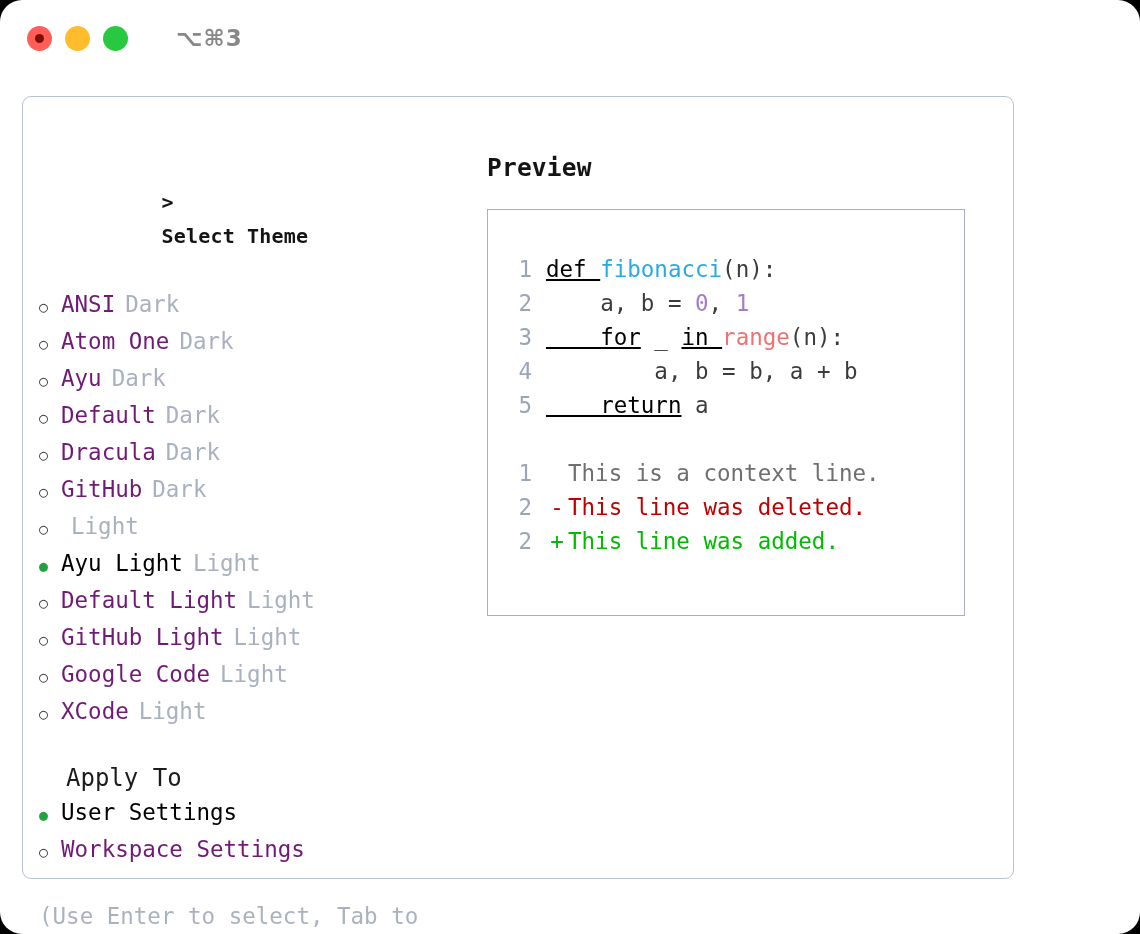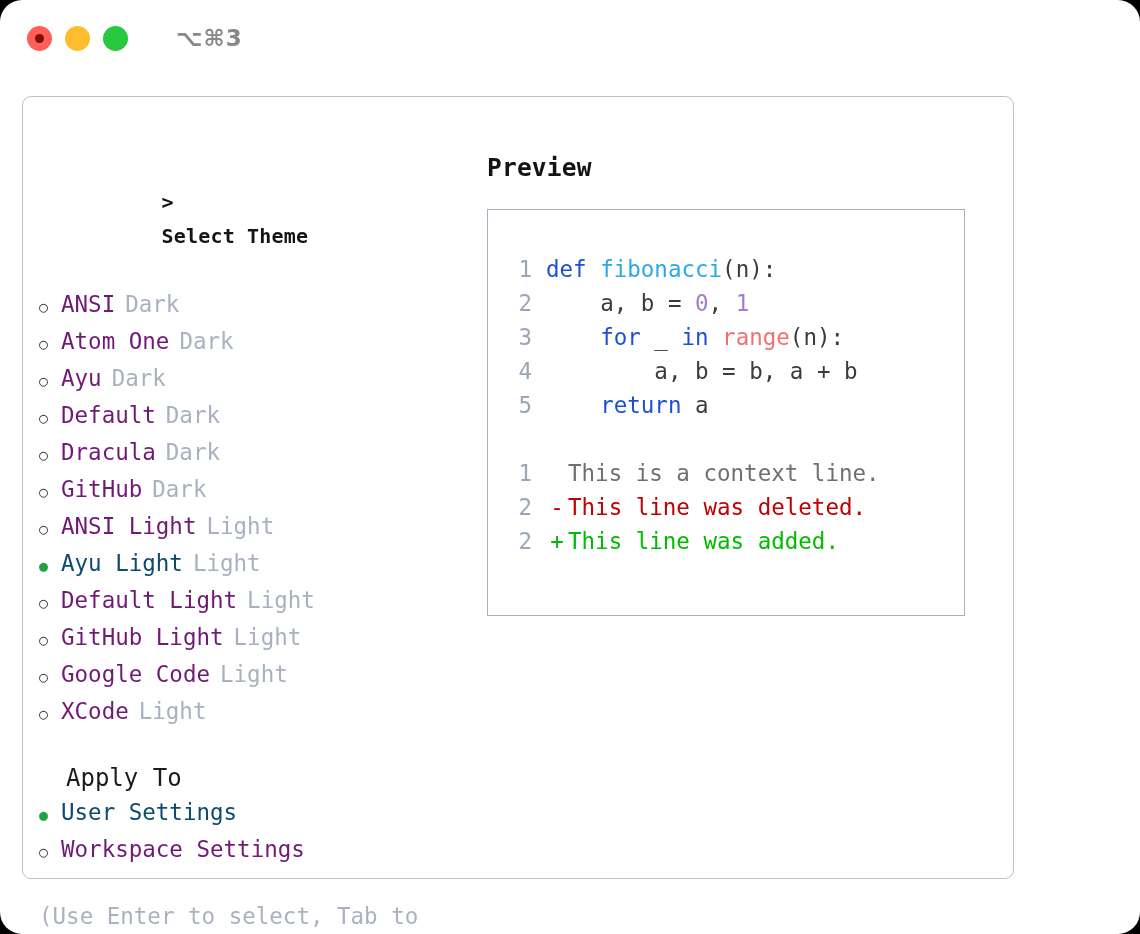--- a/index.html
+++ b/index.html
@@ -109,21 +109,21 @@
   .bullet {
     display: inline-block;
     width: 22px;
     flex: 0 0 22px;
     font-size: 15px;
     line-height: 34px;
     color: #3a3a3a;
   }
   .bullet.selected { color: #21a13f; }
   .opt-label { color: #701a75; }
-  .option-row.selected .opt-label { color: #0c4a6e; }
+  .option-row.selected .opt-label { color: #000000; }
   .opt-tag {
     color: #a8b1bf;
     margin-left: 10px;
   }
 
   .group-spacer { height: 30px; }
 
   .group-heading {
     font-size: 24px;
     color: #1b1b1b;
@@ -167,21 +167,21 @@
     padding-left: 16px;
   }
   .lineno {
     flex: 0 0 28px;
     text-align: right;
     color: #9aa6b6;
     margin-right: 14px;
   }
   .code-blank { height: 34px; }
 
-  .tok-kw   { color: #1d4ed8; }
+  .tok-kw   { color: #000000; text-decoration: underline; }
   .tok-fn   { color: #28a9e2; text-align: right; }
   .tok-num  { color: #a37acc; }
   .tok-call { color: #f07171; }
   .tok-txt  { color: #3b3b3b; }
 
   .diff-marker {
     flex: 0 0 22px;
     text-align: center;
   }
   .diff-ctx   { color: #6f6f6f; }
@@ -217,21 +217,21 @@
           <span>Select Theme</span>
         </div>
 
         <div id="theme-options">
             <div class="option-row"><span class="bullet">○</span><span class="opt-label">ANSI</span><span class="opt-tag">Dark</span></div>
             <div class="option-row"><span class="bullet">○</span><span class="opt-label">Atom One</span><span class="opt-tag">Dark</span></div>
             <div class="option-row"><span class="bullet">○</span><span class="opt-label">Ayu</span><span class="opt-tag">Dark</span></div>
             <div class="option-row"><span class="bullet">○</span><span class="opt-label">Default</span><span class="opt-tag">Dark</span></div>
             <div class="option-row"><span class="bullet">○</span><span class="opt-label">Dracula</span><span class="opt-tag">Dark</span></div>
             <div class="option-row"><span class="bullet">○</span><span class="opt-label">GitHub</span><span class="opt-tag">Dark</span></div>
-            <div class="option-row"><span class="bullet">○</span><span class="opt-label">ANSI Light</span><span class="opt-tag">Light</span></div>
+            <div class="option-row"><span class="bullet">○</span><span class="opt-tag">Light</span></div>
             <div class="option-row selected"><span class="bullet selected">●</span><span class="opt-label">Ayu Light</span><span class="opt-tag">Light</span></div>
             <div class="option-row"><span class="bullet">○</span><span class="opt-label">Default Light</span><span class="opt-tag">Light</span></div>
             <div class="option-row"><span class="bullet">○</span><span class="opt-label">GitHub Light</span><span class="opt-tag">Light</span></div>
             <div class="option-row"><span class="bullet">○</span><span class="opt-label">Google Code</span><span class="opt-tag">Light</span></div>
             <div class="option-row"><span class="bullet">○</span><span class="opt-label">XCode</span><span class="opt-tag">Light</span></div>
           </div>
 
         <div class="group-spacer"></div>
 
         <div class="group-heading">Apply To</div>

